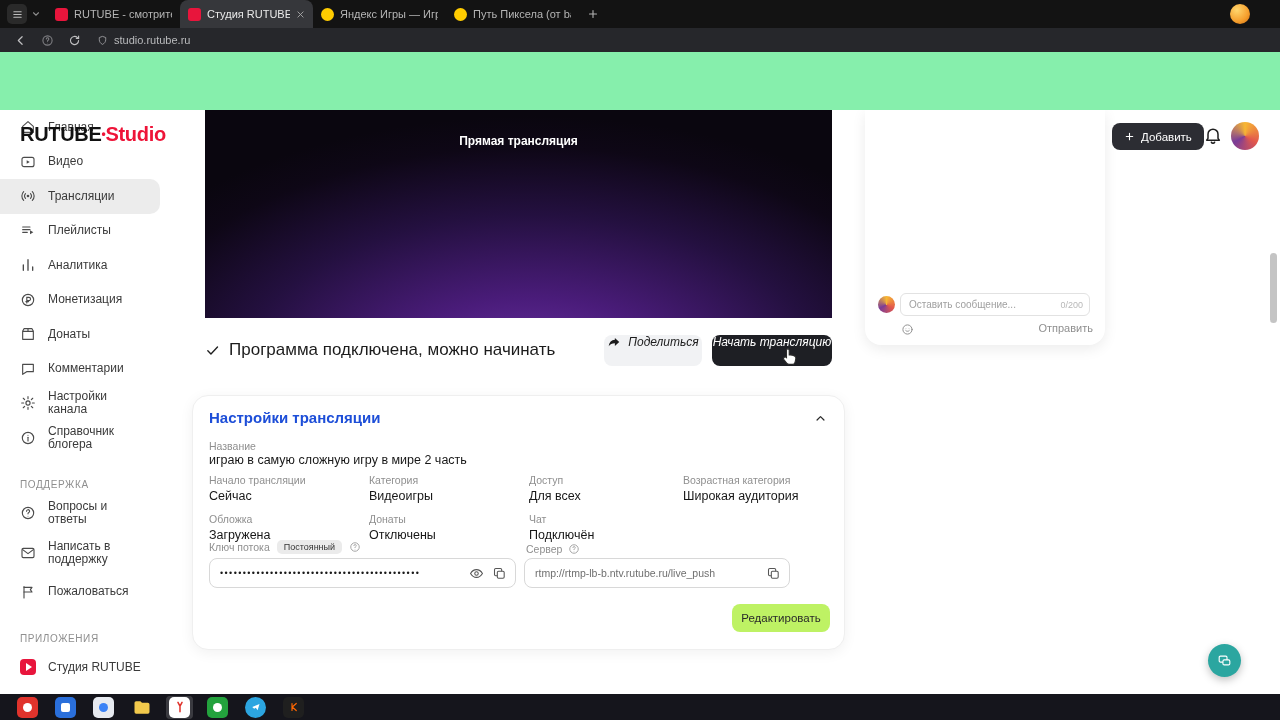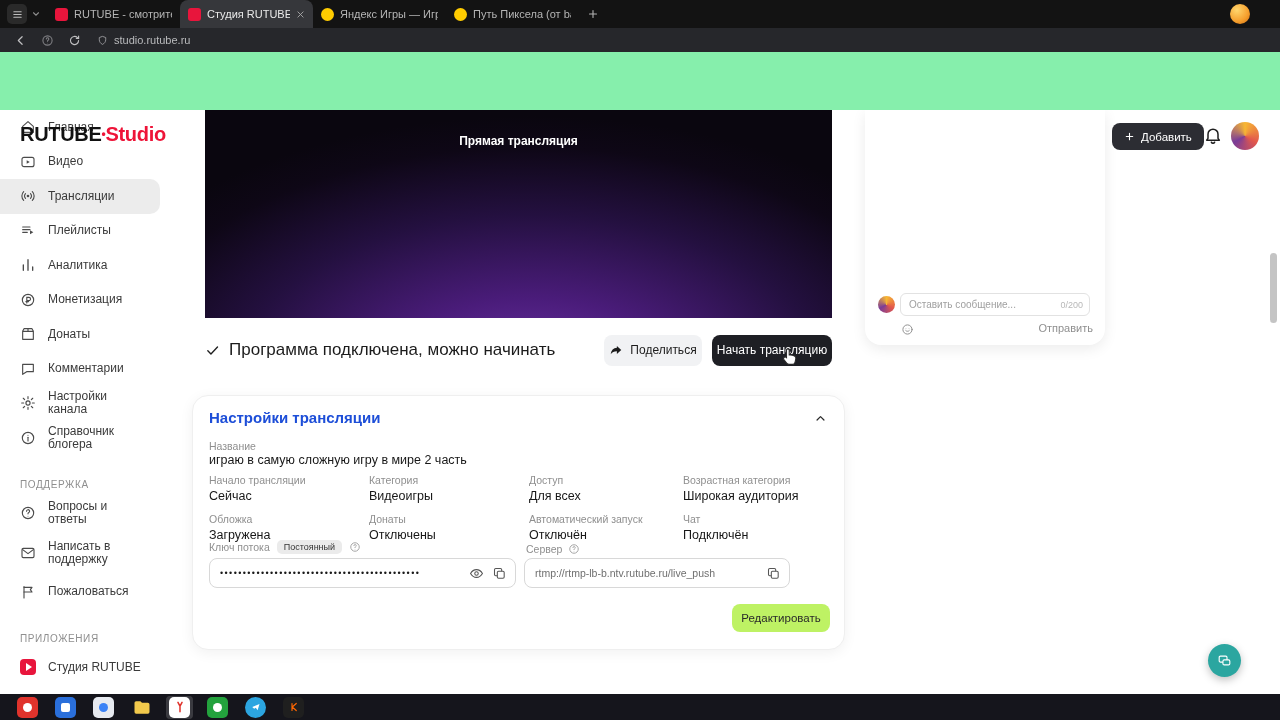--- a/index.html
+++ b/index.html
@@ -62,22 +62,22 @@
   .app-tile i{display:block;width:0;height:0;border-left:6px solid #fff;border-top:4px solid transparent;border-bottom:4px solid transparent;margin-left:2px;}
 
   
   .preview{position:absolute;left:205px;top:110px;width:627px;height:208px;
      background:radial-gradient(75% 125% at 52% 128%,#6d34a8 0%,#4a1c7a 30%,#241040 62%,#0e0716 88%,#0a060f 100%);}
   .preview-title{margin-top:24px;text-align:center;color:#fff;font-size:12px;font-weight:600;}
 
   .status-row{position:absolute;left:205px;top:332px;width:627px;height:36px;display:flex;align-items:center;}
   .status-check{color:#1f1f1f;margin-right:9px;}
   .status-msg{font-size:17px;color:#1c1c1c;}
-  .btn{height:31px;border-radius:8px;display:flex;align-items:center;justify-content:center;
-       font-size:12px;box-sizing:border-box;}
+  .btn{height:31px;border-radius:8px;display:flex;align-items:flex-start;justify-content:center;
+       font-size:12px;box-sizing:border-box;font-style:italic;}
   .btn-share{width:98px;background:#f1f2f4;color:#1c1c1c;gap:7px;margin-left:auto;}
   .btn-start{width:120px;background:#1e1f24;color:#fff;margin-left:10px;}
 
   .cursor{position:absolute;left:781px;top:347px;z-index:50;pointer-events:none;}
 
   .settings-card{position:absolute;left:192px;top:395px;width:653px;height:255px;background:#fff;
      border:1px solid #efefef;border-radius:16px;box-shadow:0 3px 14px rgba(0,0,0,.06);box-sizing:border-box;}
   .card-title{position:absolute;left:16px;top:13px;font-size:15px;font-weight:600;color:#1d4ed8;}
   .card-collapse{position:absolute;right:16px;top:15px;color:#2b2b2b;}
   .name-label{position:absolute;left:16px;top:44px;font-size:10.5px;color:#8f8f8f;}
@@ -420,24 +420,20 @@
       </div>
     <div>
         <div class="fl">Обложка</div>
         <div class="fv">Загружена</div>
       </div>
     <div>
         <div class="fl">Донаты</div>
         <div class="fv">Отключены</div>
       </div>
     <div>
-        <div class="fl">Автоматический запуск</div>
-        <div class="fv">Отключён</div>
-      </div>
-    <div>
         <div class="fl">Чат</div>
         <div class="fv">Подключён</div>
       </div>
   </div>
 
   <div class="key-row">
     <span>Ключ потока</span>
     <span class="badge">Постоянный</span>
     <span class="help">
       <svg width="12" height="12" viewBox="0 0 24 24" fill="none" stroke="currentColor" stroke-width="2">

